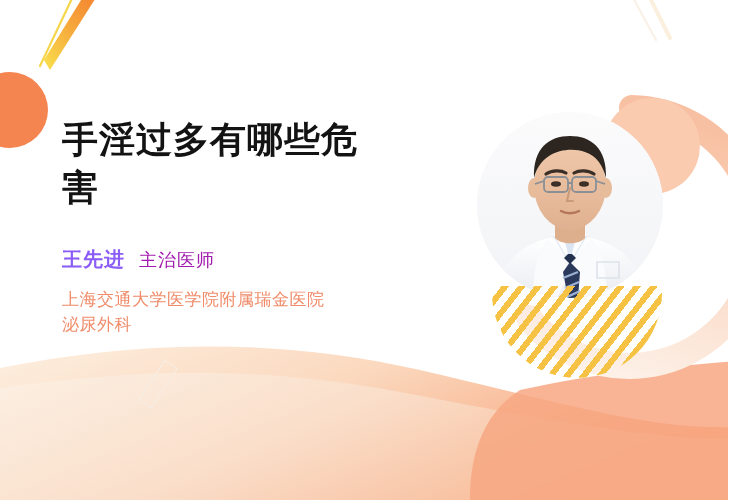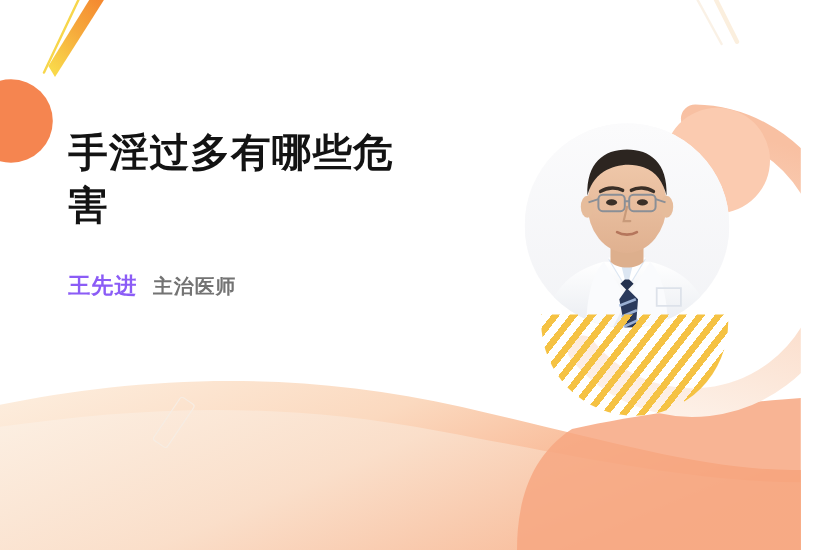--- a/index.html
+++ b/index.html
@@ -89,21 +89,21 @@
     letter-spacing:1px;
   }
   .byline{
     position:absolute;left:62px;top:246px;
     display:flex;align-items:baseline;gap:14px;
   }
   .doc-name{
     font-size:20px;font-weight:700;color:#8b5cf6;letter-spacing:1px;
   }
   .doc-rank{
-    font-size:18px;font-weight:700;color:#737373;letter-spacing:1px;text-align:center;
+    font-size:18px;font-weight:400;color:#a21caf;letter-spacing:1px;text-align:center;
   }
   .affil{
     position:absolute;left:62px;top:287px;
     width:350px;
     font-size:17px;line-height:25px;
     color:#F08C6A;letter-spacing:.5px;
   }
 </style>
 </head>
 <body>
@@ -237,14 +237,18 @@
   <div class="title">
     <div>手淫过多有哪些危</div>
     <div>害</div>
   </div>
 
   <div class="byline">
     <span class="doc-name">王先进</span>
     <span class="doc-rank">主治医师</span>
   </div>
 
+  <div class="affil">
+    <div>上海交通大学医学院附属瑞金医院</div>
+    <div>泌尿外科</div>
+  </div>
 
 </div>
 
 </body></html>

